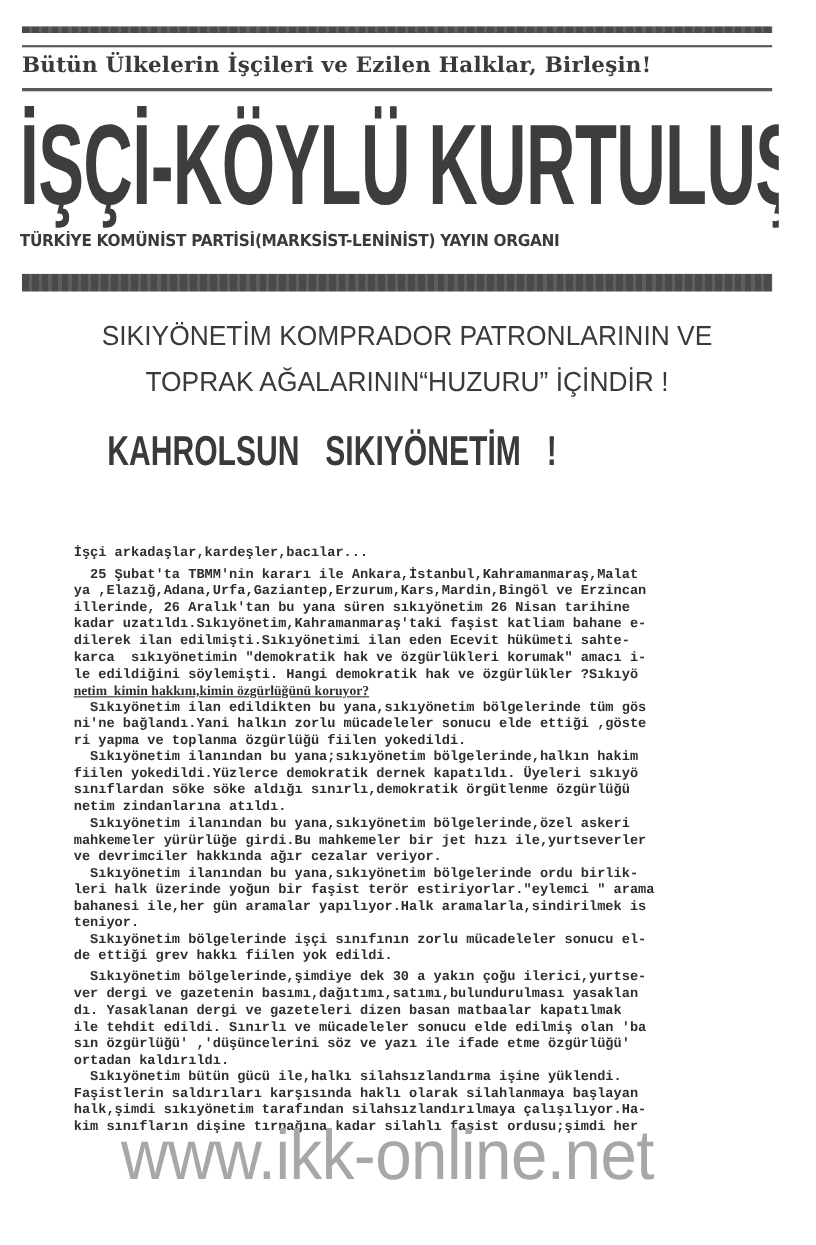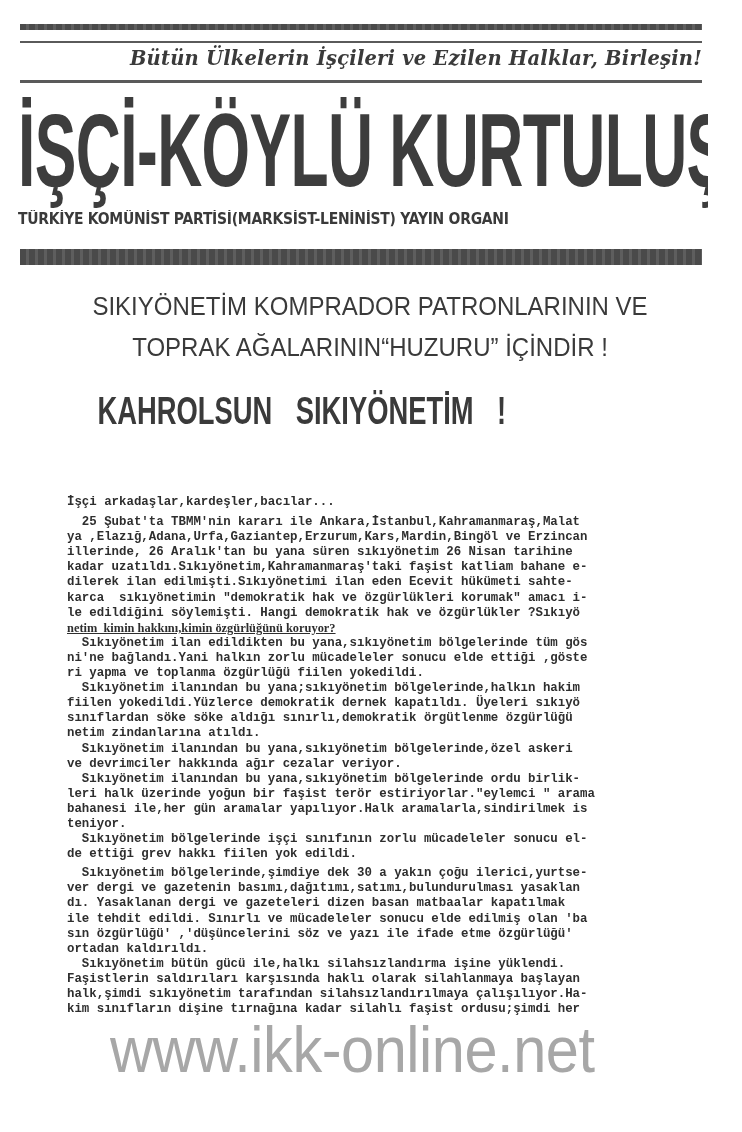--- a/index.html
+++ b/index.html
@@ -4,23 +4,23 @@
 <style>
   html, body { margin: 0; padding: 0; }
   body {
     width: 742px; height: 1132px; background: #ffffff;
     position: relative; overflow: hidden;
     font-family: "Liberation Sans", sans-serif; color: #2b2b2b;
   }
   .rule { position: absolute; left: 20px; width: 682px; background: #5a5a5a; }
   .rule.thick { background: repeating-linear-gradient(90deg,#4a4a4a 0 6px,#5e5e5e 6px 9px); }
   .slogan {
-    position: absolute; left: 20px; width: 682px; top: 47px; text-align: right;
+    position: absolute; left: 20px; width: 682px; top: 47px; text-align: left;
     font-family: "DejaVu Serif", serif; font-weight: bold; font-size: 19.5px;
-    color: #3a3a3a; letter-spacing: 0.2px; font-style: italic;
+    color: #3a3a3a; letter-spacing: 0.2px;
   }
   .masthead {
     position: absolute; left: 18px; top: 93px; width: 690px; height: 115px;
     overflow: hidden; white-space: nowrap;
   }
   .masthead span {
     display: inline-block; font-family: "Liberation Sans", sans-serif; font-weight: bold;
     font-size: 104px; line-height: 115px; color: #3d3d3d;
     transform: scaleX(0.60); transform-origin: left top; letter-spacing: -1px;
   }
@@ -93,20 +93,21 @@
   <div class="ln">le edildiğini söylemişti. Hangi demokratik hak ve özgürlükler ?Sıkıyö</div>
   <div class="ln u">netim  kimin hakkını,kimin özgürlüğünü koruyor?</div>
   <div class="ln">  Sıkıyönetim ilan edildikten bu yana,sıkıyönetim bölgelerinde tüm gös</div>
   <div class="ln">ni'ne bağlandı.Yani halkın zorlu mücadeleler sonucu elde ettiği ,göste</div>
   <div class="ln">ri yapma ve toplanma özgürlüğü fiilen yokedildi.</div>
   <div class="ln">  Sıkıyönetim ilanından bu yana;sıkıyönetim bölgelerinde,halkın hakim</div>
   <div class="ln">fiilen yokedildi.Yüzlerce demokratik dernek kapatıldı. Üyeleri sıkıyö</div>
   <div class="ln">sınıflardan söke söke aldığı sınırlı,demokratik örgütlenme özgürlüğü</div>
   <div class="ln">netim zindanlarına atıldı.</div>
   <div class="ln">  Sıkıyönetim ilanından bu yana,sıkıyönetim bölgelerinde,özel askeri</div>
+  <div class="ln">mahkemeler yürürlüğe girdi.Bu mahkemeler bir jet hızı ile,yurtseverler</div>
   <div class="ln">ve devrimciler hakkında ağır cezalar veriyor.</div>
   <div class="ln">  Sıkıyönetim ilanından bu yana,sıkıyönetim bölgelerinde ordu birlik-</div>
   <div class="ln">leri halk üzerinde yoğun bir faşist terör estiriyorlar."eylemci " arama</div>
   <div class="ln">bahanesi ile,her gün aramalar yapılıyor.Halk aramalarla,sindirilmek is</div>
   <div class="ln">teniyor.</div>
   <div class="ln">  Sıkıyönetim bölgelerinde işçi sınıfının zorlu mücadeleler sonucu el-</div>
   <div class="ln">de ettiği grev hakkı fiilen yok edildi.</div>
   <div class="ln gap">  Sıkıyönetim bölgelerinde,şimdiye dek 30 a yakın çoğu ilerici,yurtse-</div>
   <div class="ln">ver dergi ve gazetenin basımı,dağıtımı,satımı,bulundurulması yasaklan</div>
   <div class="ln">dı. Yasaklanan dergi ve gazeteleri dizen basan matbaalar kapatılmak</div>

